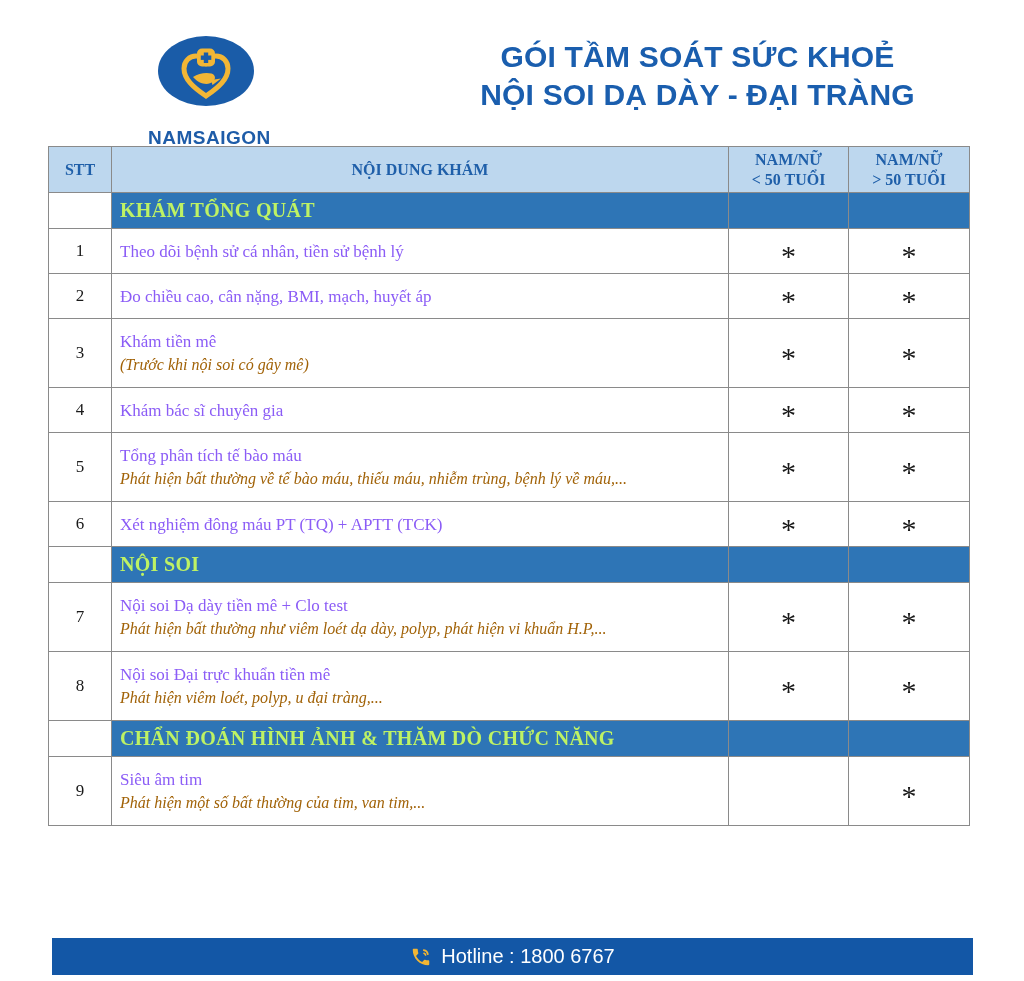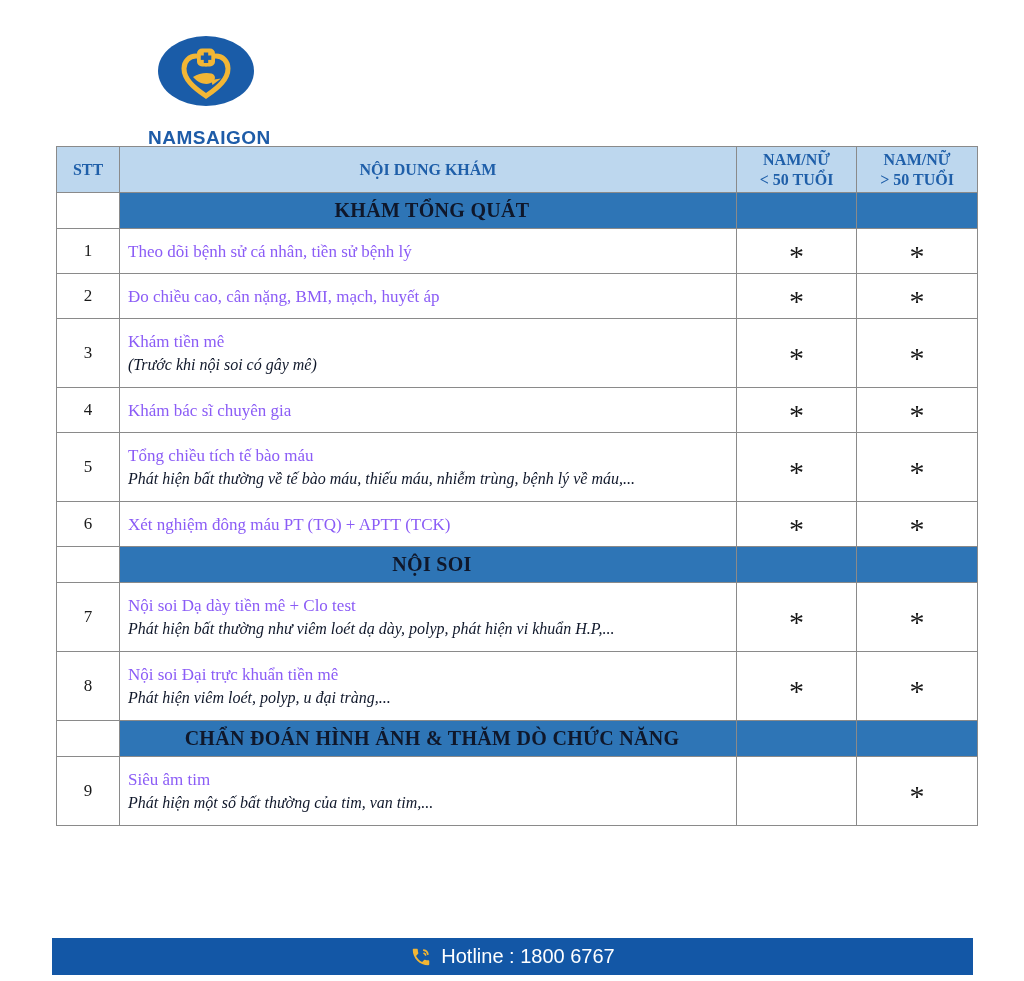--- a/index.html
+++ b/index.html
@@ -8,34 +8,34 @@
 
   
   .logo-wrap{position:absolute;left:148px;top:34px;width:115px;text-align:center;}
   .brand-name{margin-top:13px;color:#1E5CA8;font-family:"Liberation Sans","DejaVu Sans",sans-serif;
               font-weight:bold;font-size:19px;letter-spacing:.5px;}
   .title{position:absolute;left:440px;top:38px;width:515px;text-align:center;
          color:#1A5EAE;font-family:"Liberation Sans","DejaVu Sans",sans-serif;
          font-weight:bold;font-size:30px;line-height:38px;letter-spacing:.2px;}
 
   
-  table.pkg{position:absolute;left:56px;top:146px;width:921px;border-collapse:collapse;table-layout:fixed;}
+  table.pkg{position:absolute;left:48px;top:146px;width:921px;border-collapse:collapse;table-layout:fixed;}
   table.pkg td,table.pkg th{border:1px solid #8A8A8A;box-sizing:border-box;}
   thead th{background:#BDD7EE;color:#1F5FA9;font-weight:bold;font-size:16px;
            height:46px;line-height:20px;text-align:center;padding:2px;}
   tr.section-row{height:36px;}
   tr.section-row td{background:#2E75B6;}
   tr.section-row td.stt-blank{background:#fff;}
-  td.section-title{color:#0f172a;font-weight:bold;font-size:20px;padding:0 0 0 8px;text-align:center;letter-spacing:.3px;}
+  td.section-title{color:#bef264;font-weight:bold;font-size:20px;padding:0 0 0 8px;text-align:left;letter-spacing:.3px;}
   tr.item-row.single{height:45px;}
   tr.item-row.double{height:69px;}
   td.stt{text-align:center;font-size:17px;color:#1a1a1a;}
   td.content{padding:4px 8px;text-align:left;vertical-align:middle;}
   .main{font-size:17px;color:#8b5cf6;line-height:23px;}
-  .sub{font-size:16px;font-style:italic;color:#0f172a;line-height:23px;}
+  .sub{font-size:16px;font-style:italic;color:#a16207;line-height:23px;}
   td.mark{text-align:center;vertical-align:middle;}
   .star{display:inline-block;font-size:30px;line-height:10px;transform:translateY(9px);color:#1a1a1a;}
 
   
   .footer-bar{position:absolute;left:52px;top:938px;width:921px;height:37px;background:#1357A6;
               display:flex;align-items:center;justify-content:center;gap:46px;
               color:#fff;font-family:"Liberation Sans","DejaVu Sans",sans-serif;font-size:20px;}
   .footer-item{display:flex;align-items:center;gap:9px;}
 </style>
 </head>
@@ -50,20 +50,24 @@
                C52 24.5 55.5 22 60 22 C66.5 22 72 27 72 34.5 C72 45 63 53 50 62 Z" fill="none" stroke="#F2B635" stroke-width="5" stroke-linecap="round"></path>
       <path d="M37 43 C43 50 52 52 57 47.5 C60.5 44.5 59 40.5 55.5 39.5 C49.5 38 42.5 39.5 37 43 Z" fill="#F2B635"></path>
       <path d="M55 46 L65 44.5 L56.5 51 Z" fill="#F2B635"></path>
       <rect x="41" y="14.5" width="18" height="18" rx="5" fill="#F2B635"></rect>
       <rect x="47.8" y="18.5" width="4.4" height="10.5" fill="#1A5CA8"></rect>
       <rect x="44.8" y="21.5" width="10.5" height="4.4" fill="#1A5CA8"></rect>
     </svg>
     <div class="brand-name">NAMSAIGON</div>
   </div>
 
+  <div class="title">
+    <div>GÓI TẦM SOÁT SỨC KHOẺ</div>
+    <div>NỘI SOI DẠ DÀY - ĐẠI TRÀNG</div>
+  </div>
 
   <table class="pkg">
     <colgroup>
       <col style="width:63px">
         <col style="width:617px">
         <col style="width:120px">
         <col style="width:121px">
     </colgroup>
     <thead>
       <tr>
@@ -115,21 +119,21 @@
           <td class="stt">4</td>
           <td class="content">
             <div class="main">Khám bác sĩ chuyên gia</div>
           </td>
           <td class="mark"><span class="star">*</span></td>
           <td class="mark"><span class="star">*</span></td>
         </tr>
         <tr class="item-row double">
           <td class="stt">5</td>
           <td class="content">
-            <div class="main">Tổng chiều tích tế bào máu</div>
+            <div class="main">Tổng phân tích tế bào máu</div>
             <div class="sub">Phát hiện bất thường về tế bào máu, thiếu máu, nhiễm trùng, bệnh lý về máu,...</div>
           </td>
           <td class="mark"><span class="star">*</span></td>
           <td class="mark"><span class="star">*</span></td>
         </tr>
         <tr class="item-row single">
           <td class="stt">6</td>
           <td class="content">
             <div class="main">Xét nghiệm đông máu PT (TQ) + APTT (TCK)</div>
           </td>

